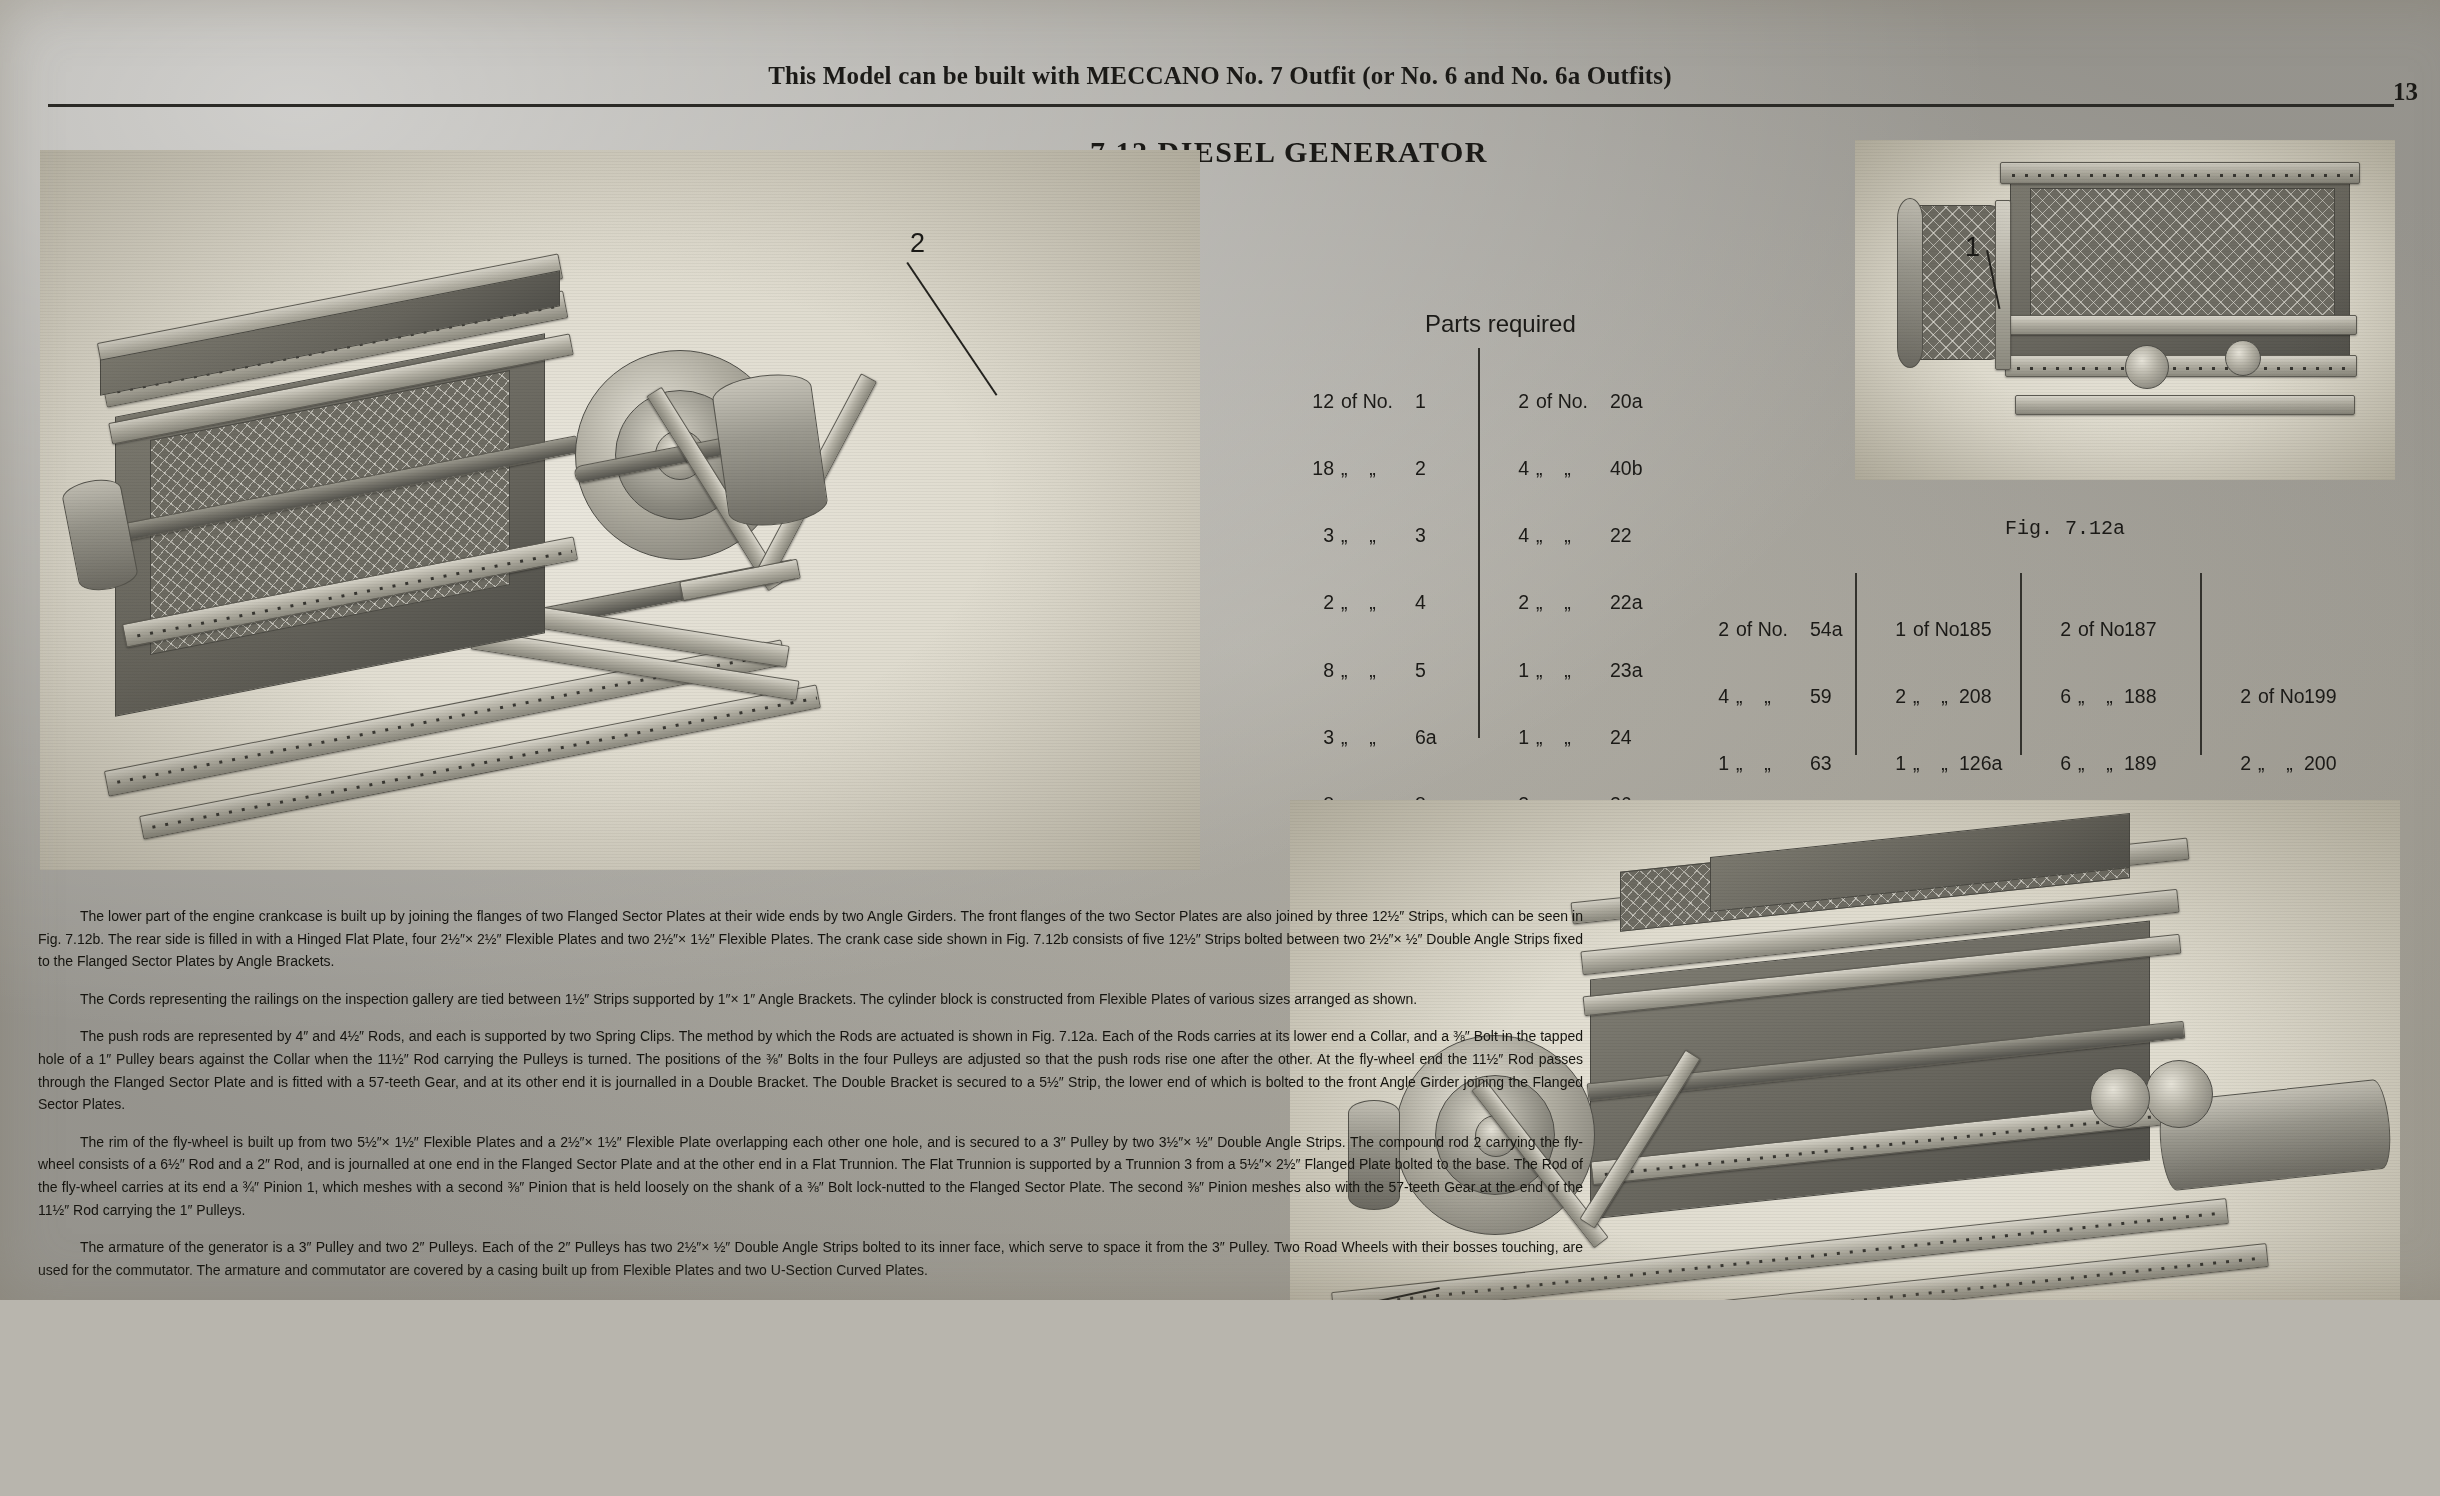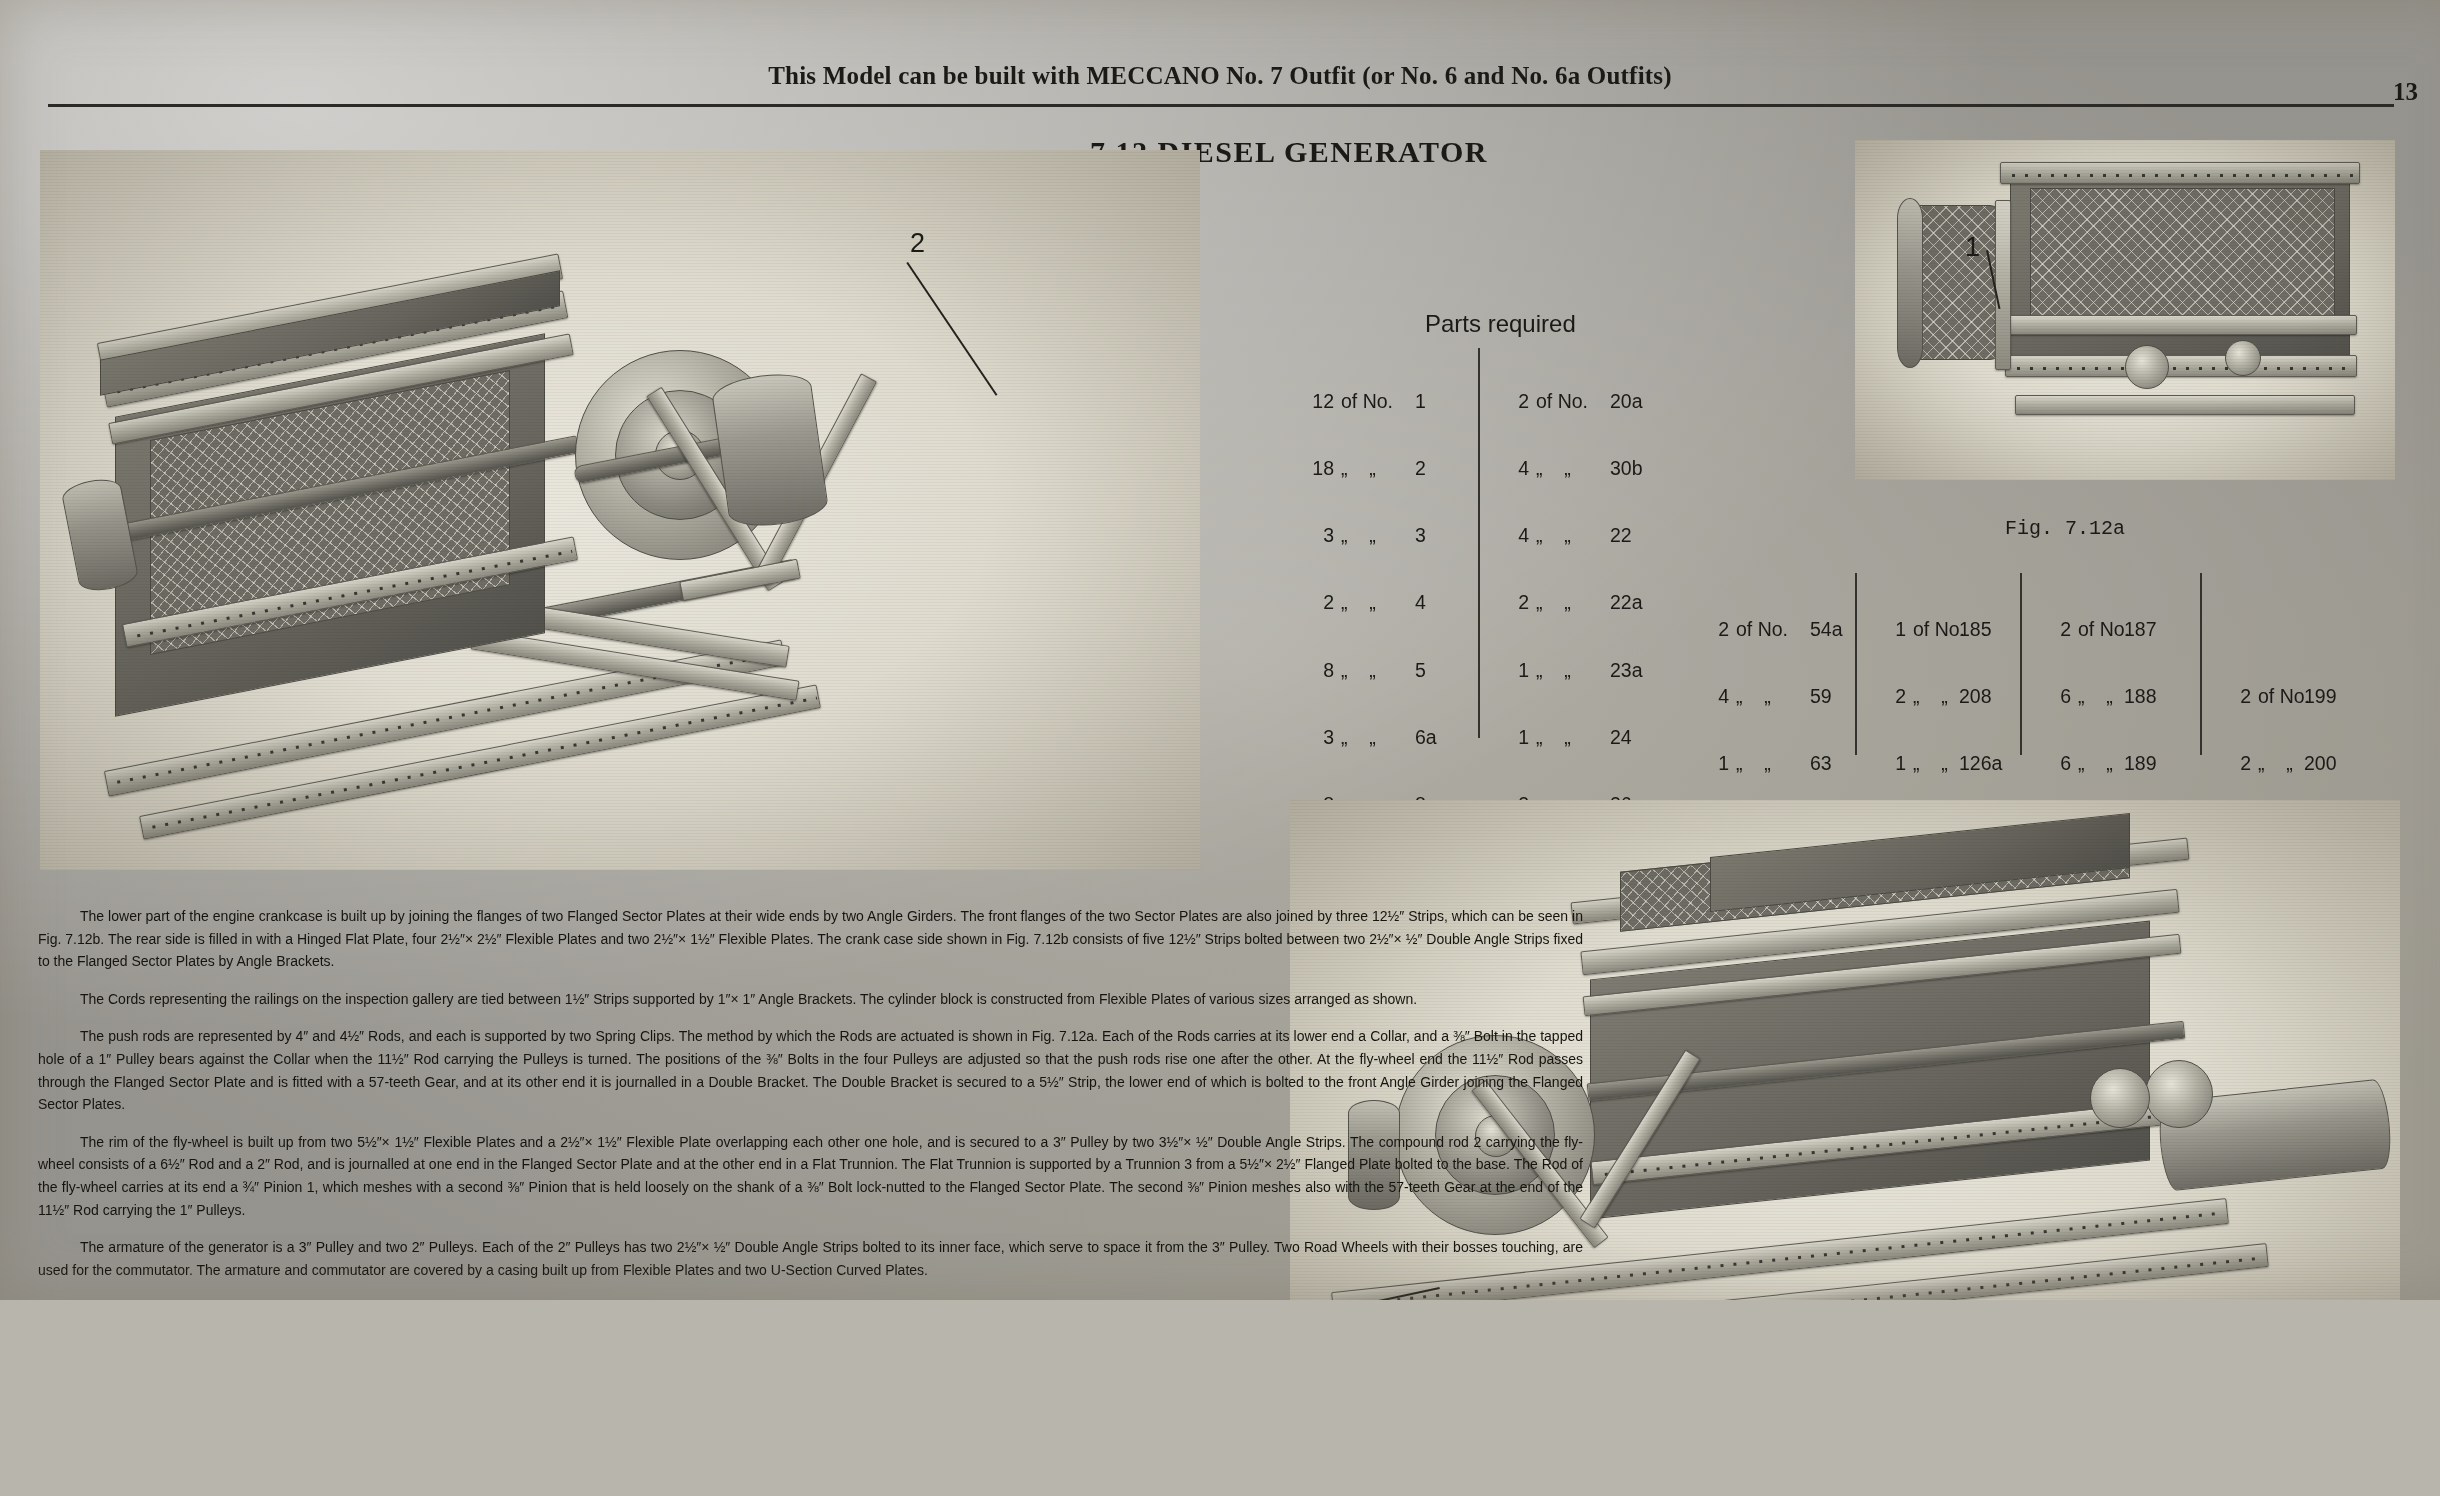--- a/index.html
+++ b/index.html
@@ -304,21 +304,21 @@
     <span class="row"><span class="qty">2</span><span class="ofno">„    „</span><span class="num">15</span></span>
     <span class="row"><span class="qty">2</span><span class="ofno">„    „</span><span class="num">15a</span></span>
     <span class="row"><span class="qty">1</span><span class="ofno">„    „</span><span class="num">17</span></span>
     
   </div>
 
   <div class="vrule" style="left:1478px; top:348px; height:390px;"></div>
 
   <div class="pcol parts-block" style="left:1495px; top:345px;">
     <span class="row"><span class="qty">2</span><span class="ofno">of No.</span><span class="num">20a</span></span>
-    <span class="row"><span class="qty">4</span><span class="ofno">„    „</span><span class="num">30b</span></span>
+    <span class="row"><span class="qty">4</span><span class="ofno">„    „</span><span class="num">40b</span></span>
     <span class="row"><span class="qty">4</span><span class="ofno">„    „</span><span class="num">22</span></span>
     <span class="row"><span class="qty">2</span><span class="ofno">„    „</span><span class="num">22a</span></span>
     <span class="row"><span class="qty">1</span><span class="ofno">„    „</span><span class="num">23a</span></span>
     <span class="row"><span class="qty">1</span><span class="ofno">„    „</span><span class="num">24</span></span>
     <span class="row"><span class="qty">2</span><span class="ofno">„    „</span><span class="num">26</span></span>
     <span class="row"><span class="qty">1</span><span class="ofno">„    „</span><span class="num">27a</span></span>
     <span class="row"><span class="qty">8</span><span class="ofno">„    „</span><span class="num">35</span></span>
     <span class="row"><span class="qty">140</span><span class="ofno">„    „</span><span class="num">37</span></span>
     <span class="row"><span class="qty">7</span><span class="ofno">„    „</span><span class="num">37a</span></span>
     <span class="row"><span class="qty">3</span><span class="ofno">„    „</span><span class="num">38</span></span>

